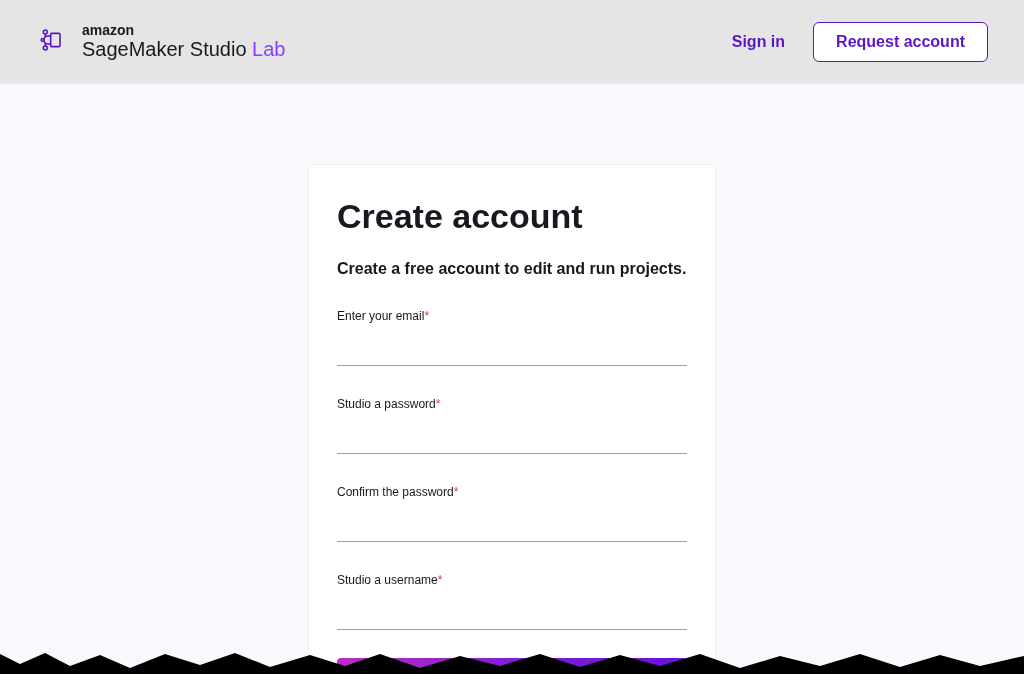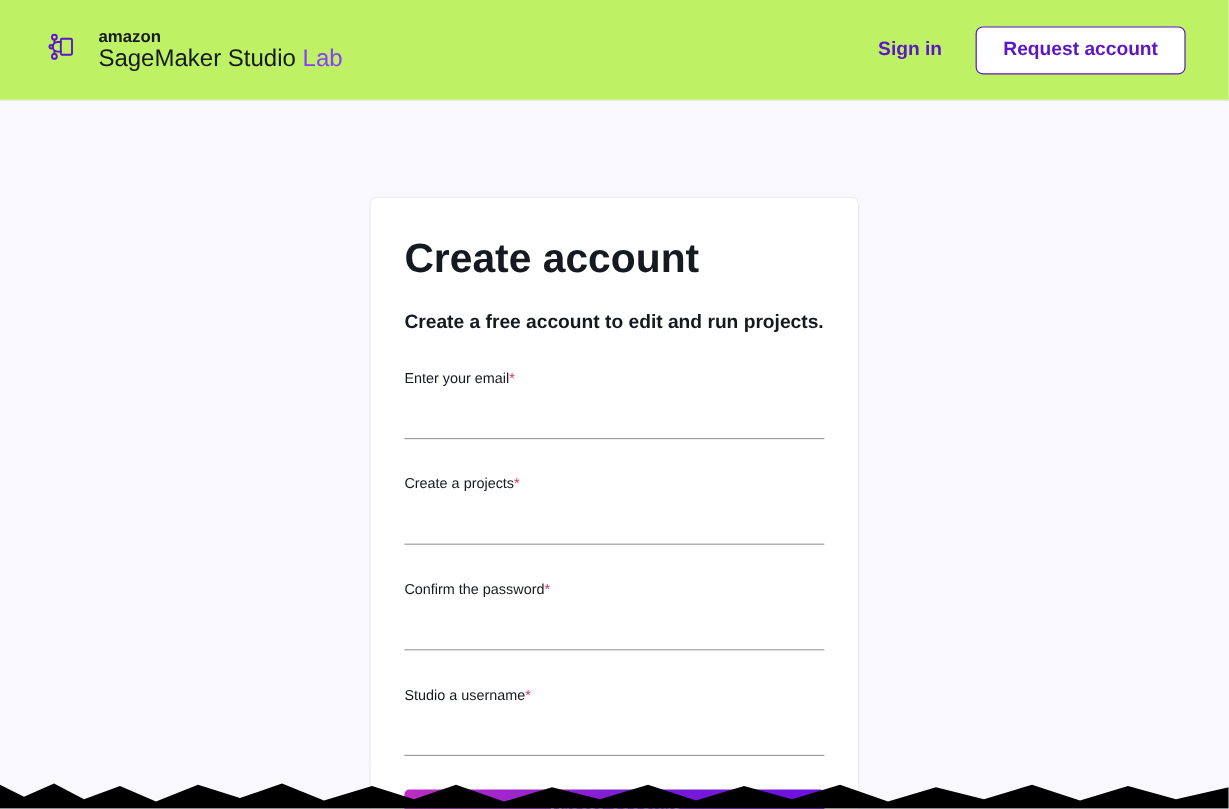--- a/index.html
+++ b/index.html
@@ -2,21 +2,21 @@
 <html><head>
 <meta charset="utf-8">
 <style>
   * { box-sizing: border-box; margin: 0; padding: 0; }
   html, body { width: 1024px; height: 674px; font-family: "Amazon Ember", "Helvetica Neue", Arial, sans-serif; }
   body { background: #f9f8fd; overflow: hidden; position: relative; }
 
   
   .header {
     height: 84px;
-    background: #bef264;
+    background: #e5e5e5;
     border-bottom: 1px solid #eceaf0;
     display: flex;
     align-items: center;
     justify-content: space-between;
     padding: 0 36px 0 36px;
   }
   .brand {
     display: flex;
     align-items: center;
     gap: 14px;
@@ -131,21 +131,21 @@
 
   <div class="field">
     <label class="field-label">
       <span>Enter your email</span><span class="req">*</span>
     </label>
     <input class="field-input" type="email" value="" style="">
   </div>
 
   <div class="field">
     <label class="field-label">
-      <span>Create a projects</span><span class="req">*</span>
+      <span>Studio a password</span><span class="req">*</span>
     </label>
     <input class="field-input" type="password" value="" style="">
   </div>
 
   <div class="field">
     <label class="field-label">
       <span>Confirm the password</span><span class="req">*</span>
     </label>
     <input class="field-input" type="password" value="" style="">
   </div>

